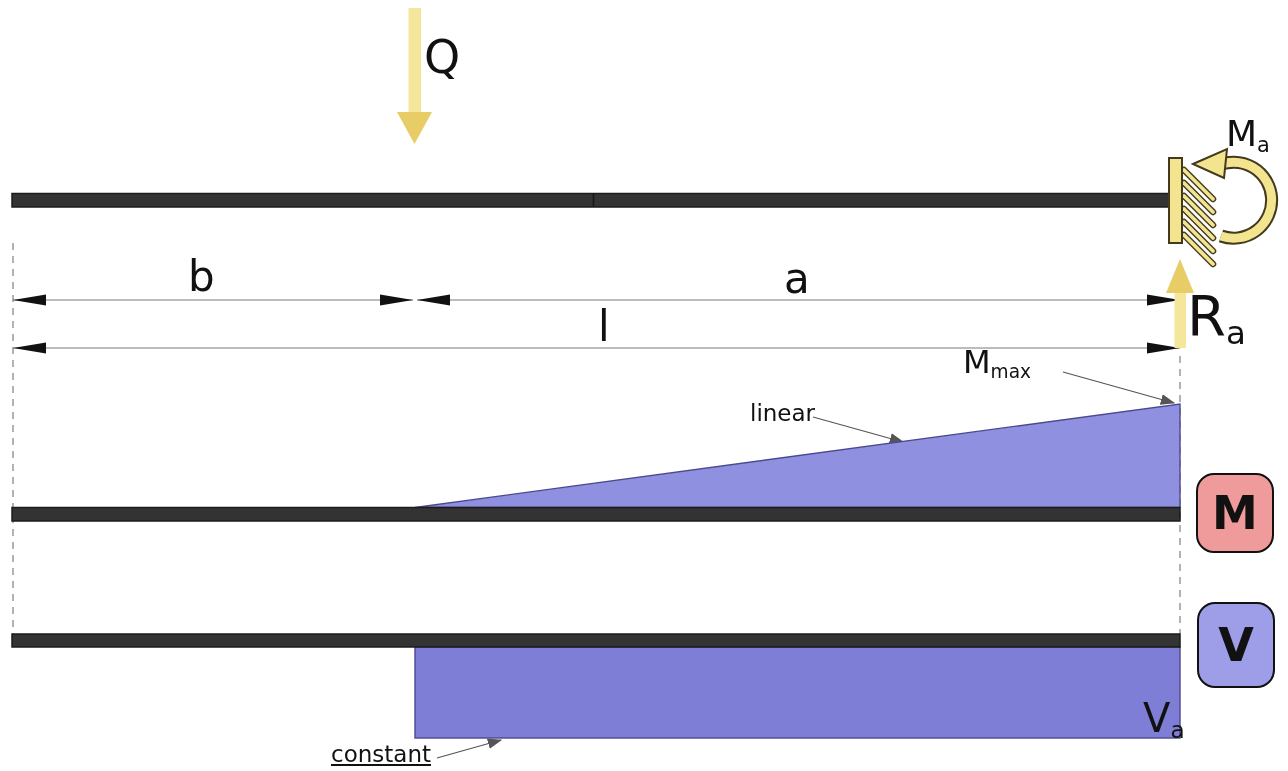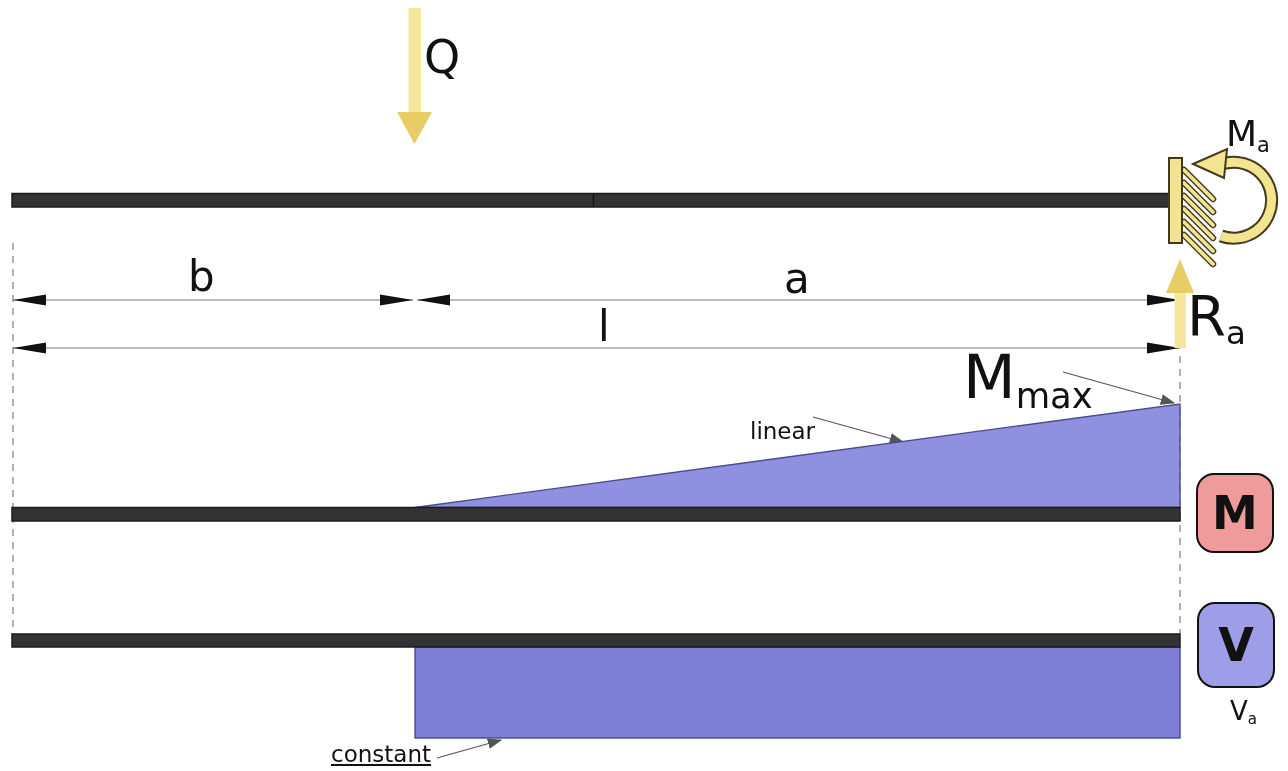--- a/index.html
+++ b/index.html
@@ -18,24 +18,24 @@
   }
   #scene{position:absolute;left:0;top:0;}
   .lbl{position:absolute; line-height:1; white-space:nowrap;}
   .lbl .sub{font-size:0.58em; vertical-align:-0.28em;}
   .lbl-load{left:424px; top:34px; font-size:46px;}
   .lbl-b{left:188px; top:256px; font-size:42px;}
   .lbl-a{left:784px; top:258px; font-size:42px;}
   .lbl-l{left:598px; top:306px; font-size:42px;}
   .lbl-ma{left:1226px; top:116px; font-size:36px;}
   .lbl-ra{left:1187px; top:288px; font-size:56px;}
-  .lbl-mmax{left:963px; top:346px; font-size:61px;}
-  .lbl-linear{left:750px; top:402px; font-size:23px;margin-top:18px;}
+  .lbl-mmax{left:963px; top:346px; font-size:32px;}
+  .lbl-linear{left:750px; top:402px; font-size:23px;}
   .lbl-constant{left:331px; top:743px; font-size:23px;text-decoration:underline;}
-  .lbl-va{left:1230px; top:698px; font-size:26px;}
+  .lbl-va{left:1143px; top:698px; font-size:40px;}
   .badge{
     position:absolute; display:flex; align-items:center; justify-content:center;
     border:2px solid var(--badge-border); border-radius:18px;
     font-size:46px; font-weight:bold; color:#111;
   }
   .badge-m{left:1196px; top:473px; width:74px; height:76px; background:var(--moment-badge-fill);}
   .badge-v{left:1197px; top:602px; width:74px; height:82px; background:var(--shear-badge-fill);}
 </style>
 </head>
 <body>

